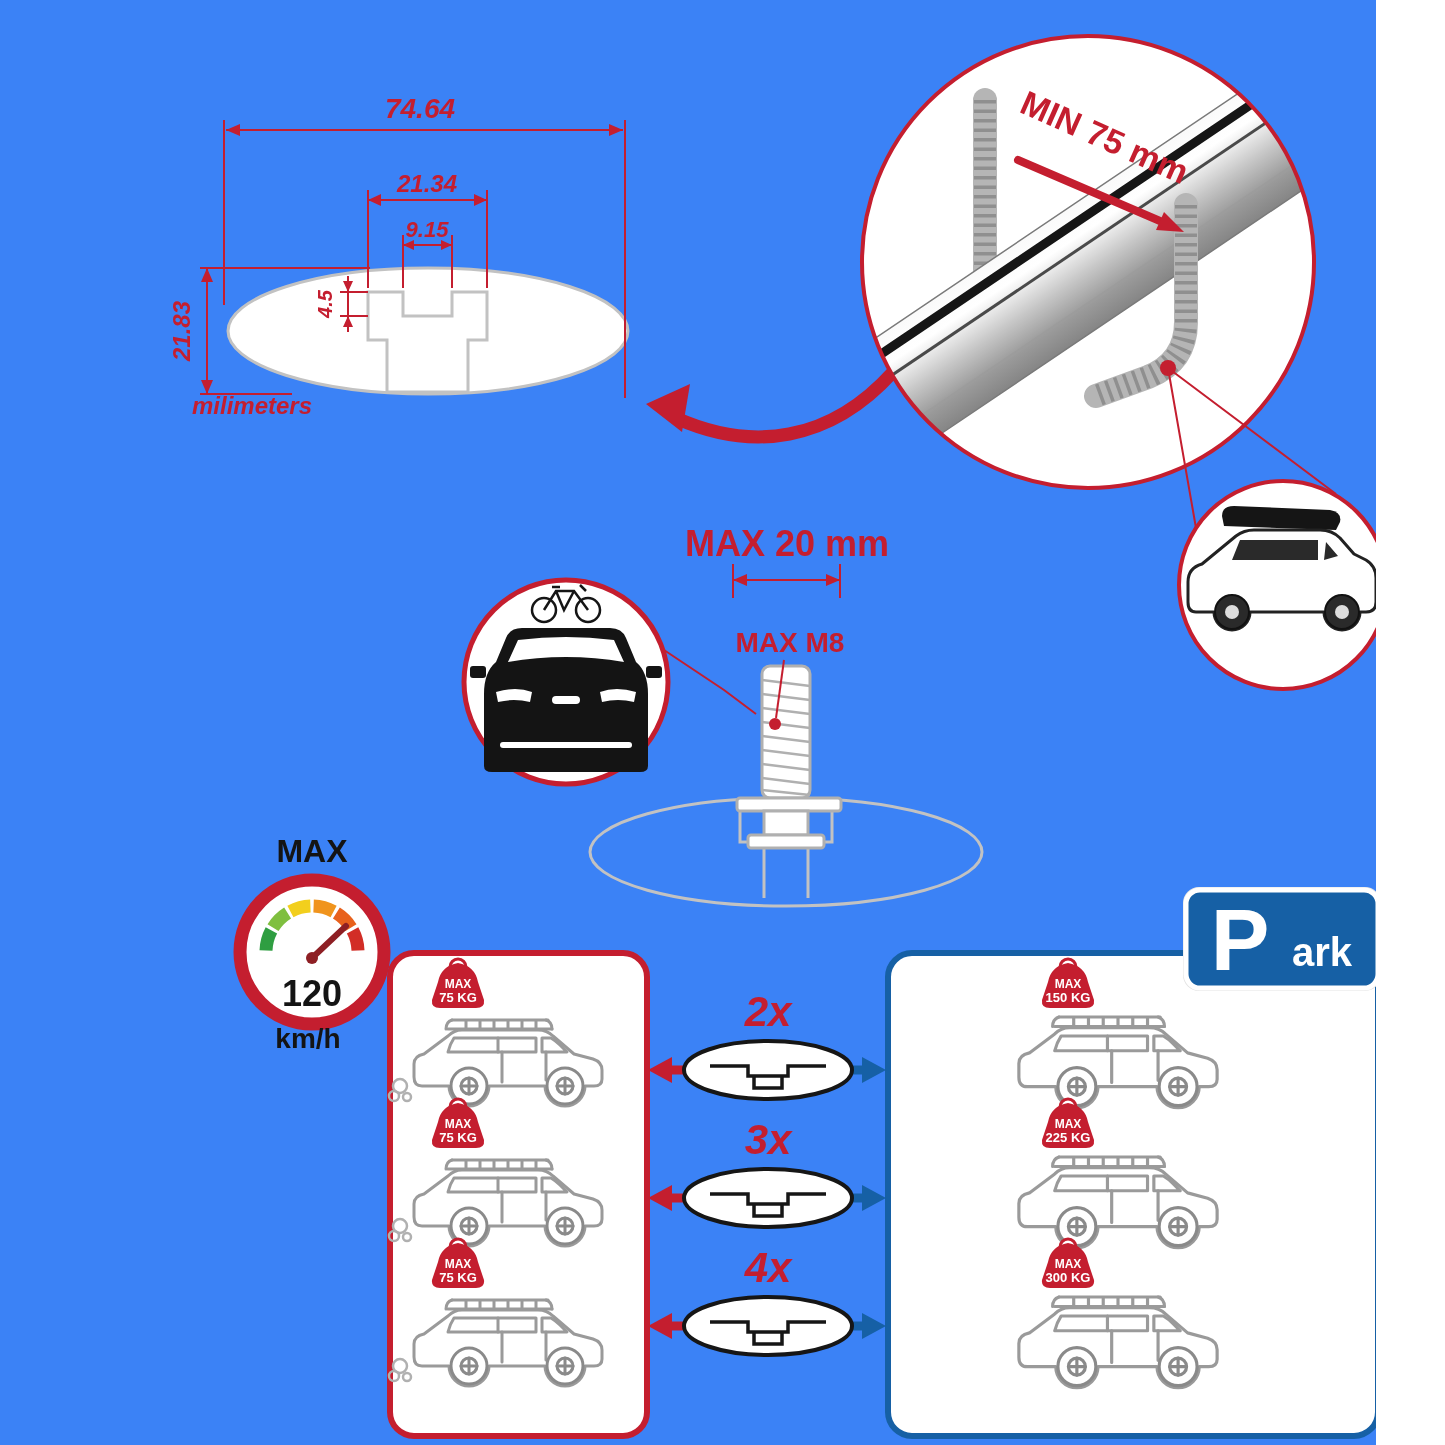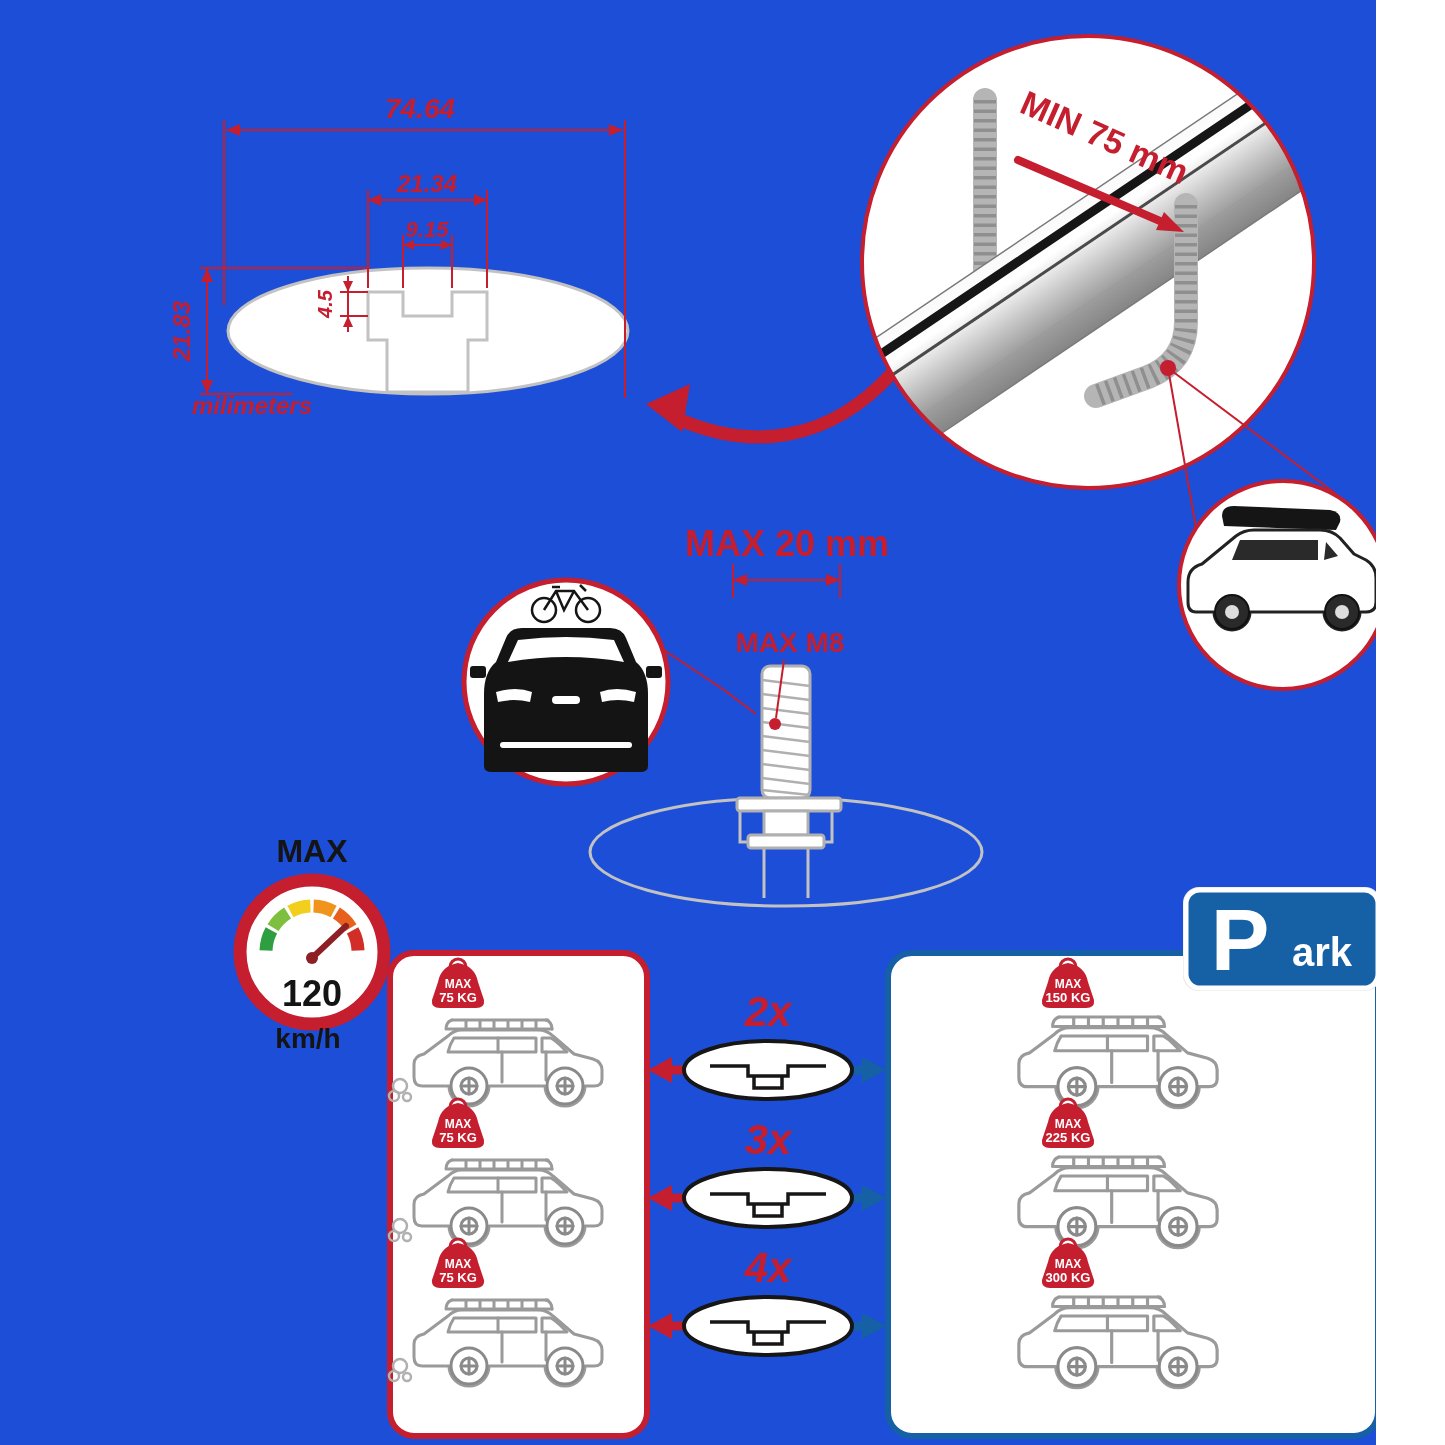--- a/index.html
+++ b/index.html
@@ -1,16 +1,16 @@
 <!DOCTYPE html>
 <html><head>
 <meta charset="utf-8">
 <style>
   html,body{margin:0;padding:0;background:#ffffff}
-  .canvas{position:relative;width:1376px;height:1445px;background:#1d4ed8;font-family:"Liberation Sans",sans-serif;overflow:hidden}
+  .canvas{position:relative;width:1376px;height:1445px;background:#3b82f6;font-family:"Liberation Sans",sans-serif;overflow:hidden}
   svg{display:block}
   text{font-family:"Liberation Sans",sans-serif}
   .dim{fill:#c41e2f;font-weight:bold;font-style:italic}
   .red-label{fill:#c41e2f;font-weight:bold}
   .ink-label{fill:#141414;font-weight:bold}
   .gray-line{stroke:#c2c2c2;stroke-width:3;fill:#ffffff}
   .gray-open{stroke:#c2c2c2;stroke-width:3;fill:none}
   .red-line{stroke:#c41e2f;stroke-width:2;fill:none}
   .red-fill{fill:#c41e2f}
   .blue-fill{fill:#1660a5}

